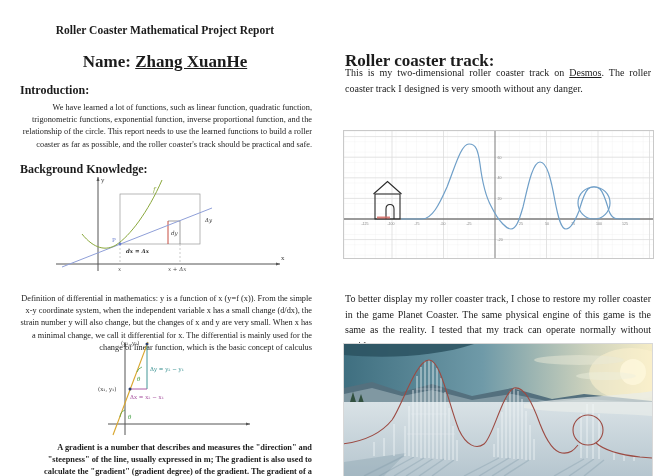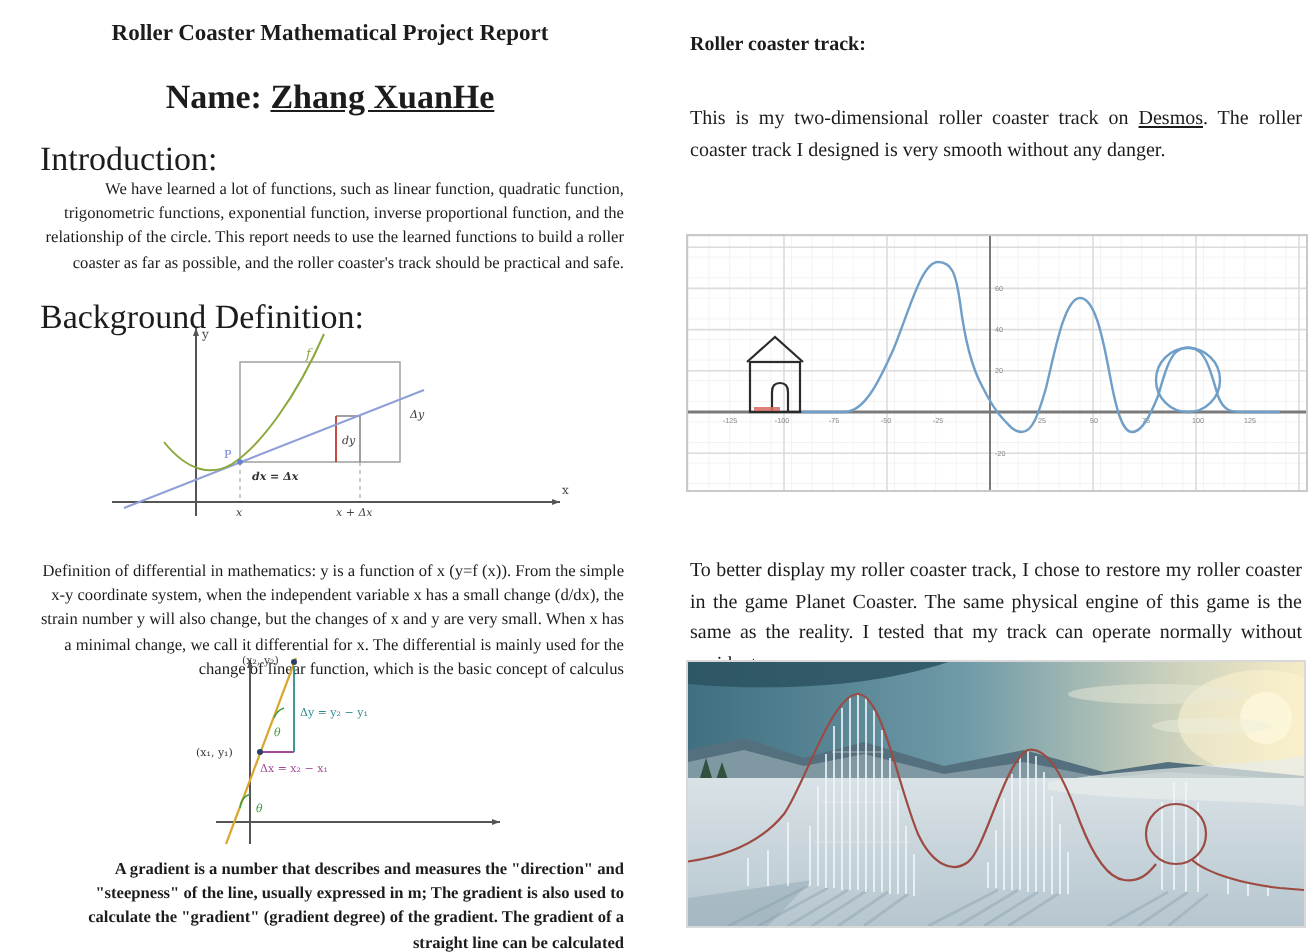--- a/index.html
+++ b/index.html
@@ -1,55 +1,55 @@
 <!DOCTYPE html>
 <html><head>
 <meta charset="utf-8">
 <style>
   html,body{margin:0;padding:0;}
   body{
     width:655px;height:476px;position:relative;overflow:hidden;
     background:#ffffff;color:#1c1c1c;
     font-family:"Liberation Serif","DejaVu Serif",serif;
   }
-  .abs{position:absolute;}
+  .abs{position:absolute;margin-top:13px;}
   
   .doc-title{left:20px;top:11px;width:290px;text-align:center;font-weight:bold;font-size:11.5px;}
   .doc-name{left:20px;top:39px;width:290px;text-align:center;font-weight:bold;font-size:17px;}
   .doc-name u{text-decoration:underline;}
-  .h-left{font-weight:normal;font-size:17px;}
+  .h-left{font-weight:bold;font-size:12px;}
   .heading-intro{left:20px;top:70px;width:290px;}
   .body-left{left:20px;width:292px;font-size:8.3px;line-height:1.47;text-align:right;}
   .p-intro{top:89px;}
   .heading-bg{left:20px;top:149px;width:290px;}
   .fig1{left:50px;top:161px;width:240px;height:100px;}
   .p-diff{top:280px;}
   .fig2{left:90px;top:326px;width:180px;height:98px;}
   .p-grad{top:429px;font-weight:bold;}
   
-  .heading-track{left:345px;top:17px;width:307px;font-weight:bold;font-size:10px;}
+  .heading-track{left:345px;top:38px;width:307px;font-weight:bold;font-size:17px;}
   .body-right{left:345px;width:306px;font-size:10px;line-height:1.55;text-align:justify;}
   .p-track{top:52px;}
   .p-planet{top:278px;}
   .link-desmos{color:#1c1c1c;text-decoration:underline;cursor:pointer;}
   .desmos-wrap{left:343px;top:117px;width:309px;height:127px;border:1px solid #c9c9c9;background:#fff;box-sizing:content-box;}
   .planet-wrap{left:343px;top:330px;width:308px;height:132px;border:1px solid #d8d8d8;}
   svg{display:block;}
   .svg-label{font-family:"DejaVu Serif",serif;}
 </style>
 </head>
 <body>
 
 <div class="abs doc-title">Roller Coaster Mathematical Project Report</div>
 <div class="abs doc-name"><span>Name: </span><u>Zhang XuanHe</u></div>
 
 <div class="abs h-left heading-intro">Introduction:</div>
 <div class="abs body-left p-intro">We have learned a lot of functions, such as linear function, quadratic function, trigonometric functions, exponential function, inverse proportional function, and the relationship of the circle. This report needs to use the learned functions to build a roller coaster as far as possible, and the roller coaster's track should be practical and safe.</div>
 
-<div class="abs h-left heading-bg">Background Definition:</div>
+<div class="abs h-left heading-bg">Background Knowledge:</div>
 
 <div class="abs fig1">
   <svg width="240" height="100" viewBox="0 0 240 100">
 
     <line x1="48" y1="3" x2="48" y2="97" stroke="#555" stroke-width="1"></line>
     <line x1="6" y1="90" x2="230" y2="90" stroke="#555" stroke-width="1"></line>
     <path d="M48 3 L46.5 7 L49.5 7 Z" fill="#555"></path>
     <path d="M230 90 L226 88.5 L226 91.5 Z" fill="#555"></path>
     <text class="svg-label" x="51" y="8" font-size="6" fill="#444">y</text>
     <text class="svg-label" x="231" y="86" font-size="6" fill="#444">x</text>

